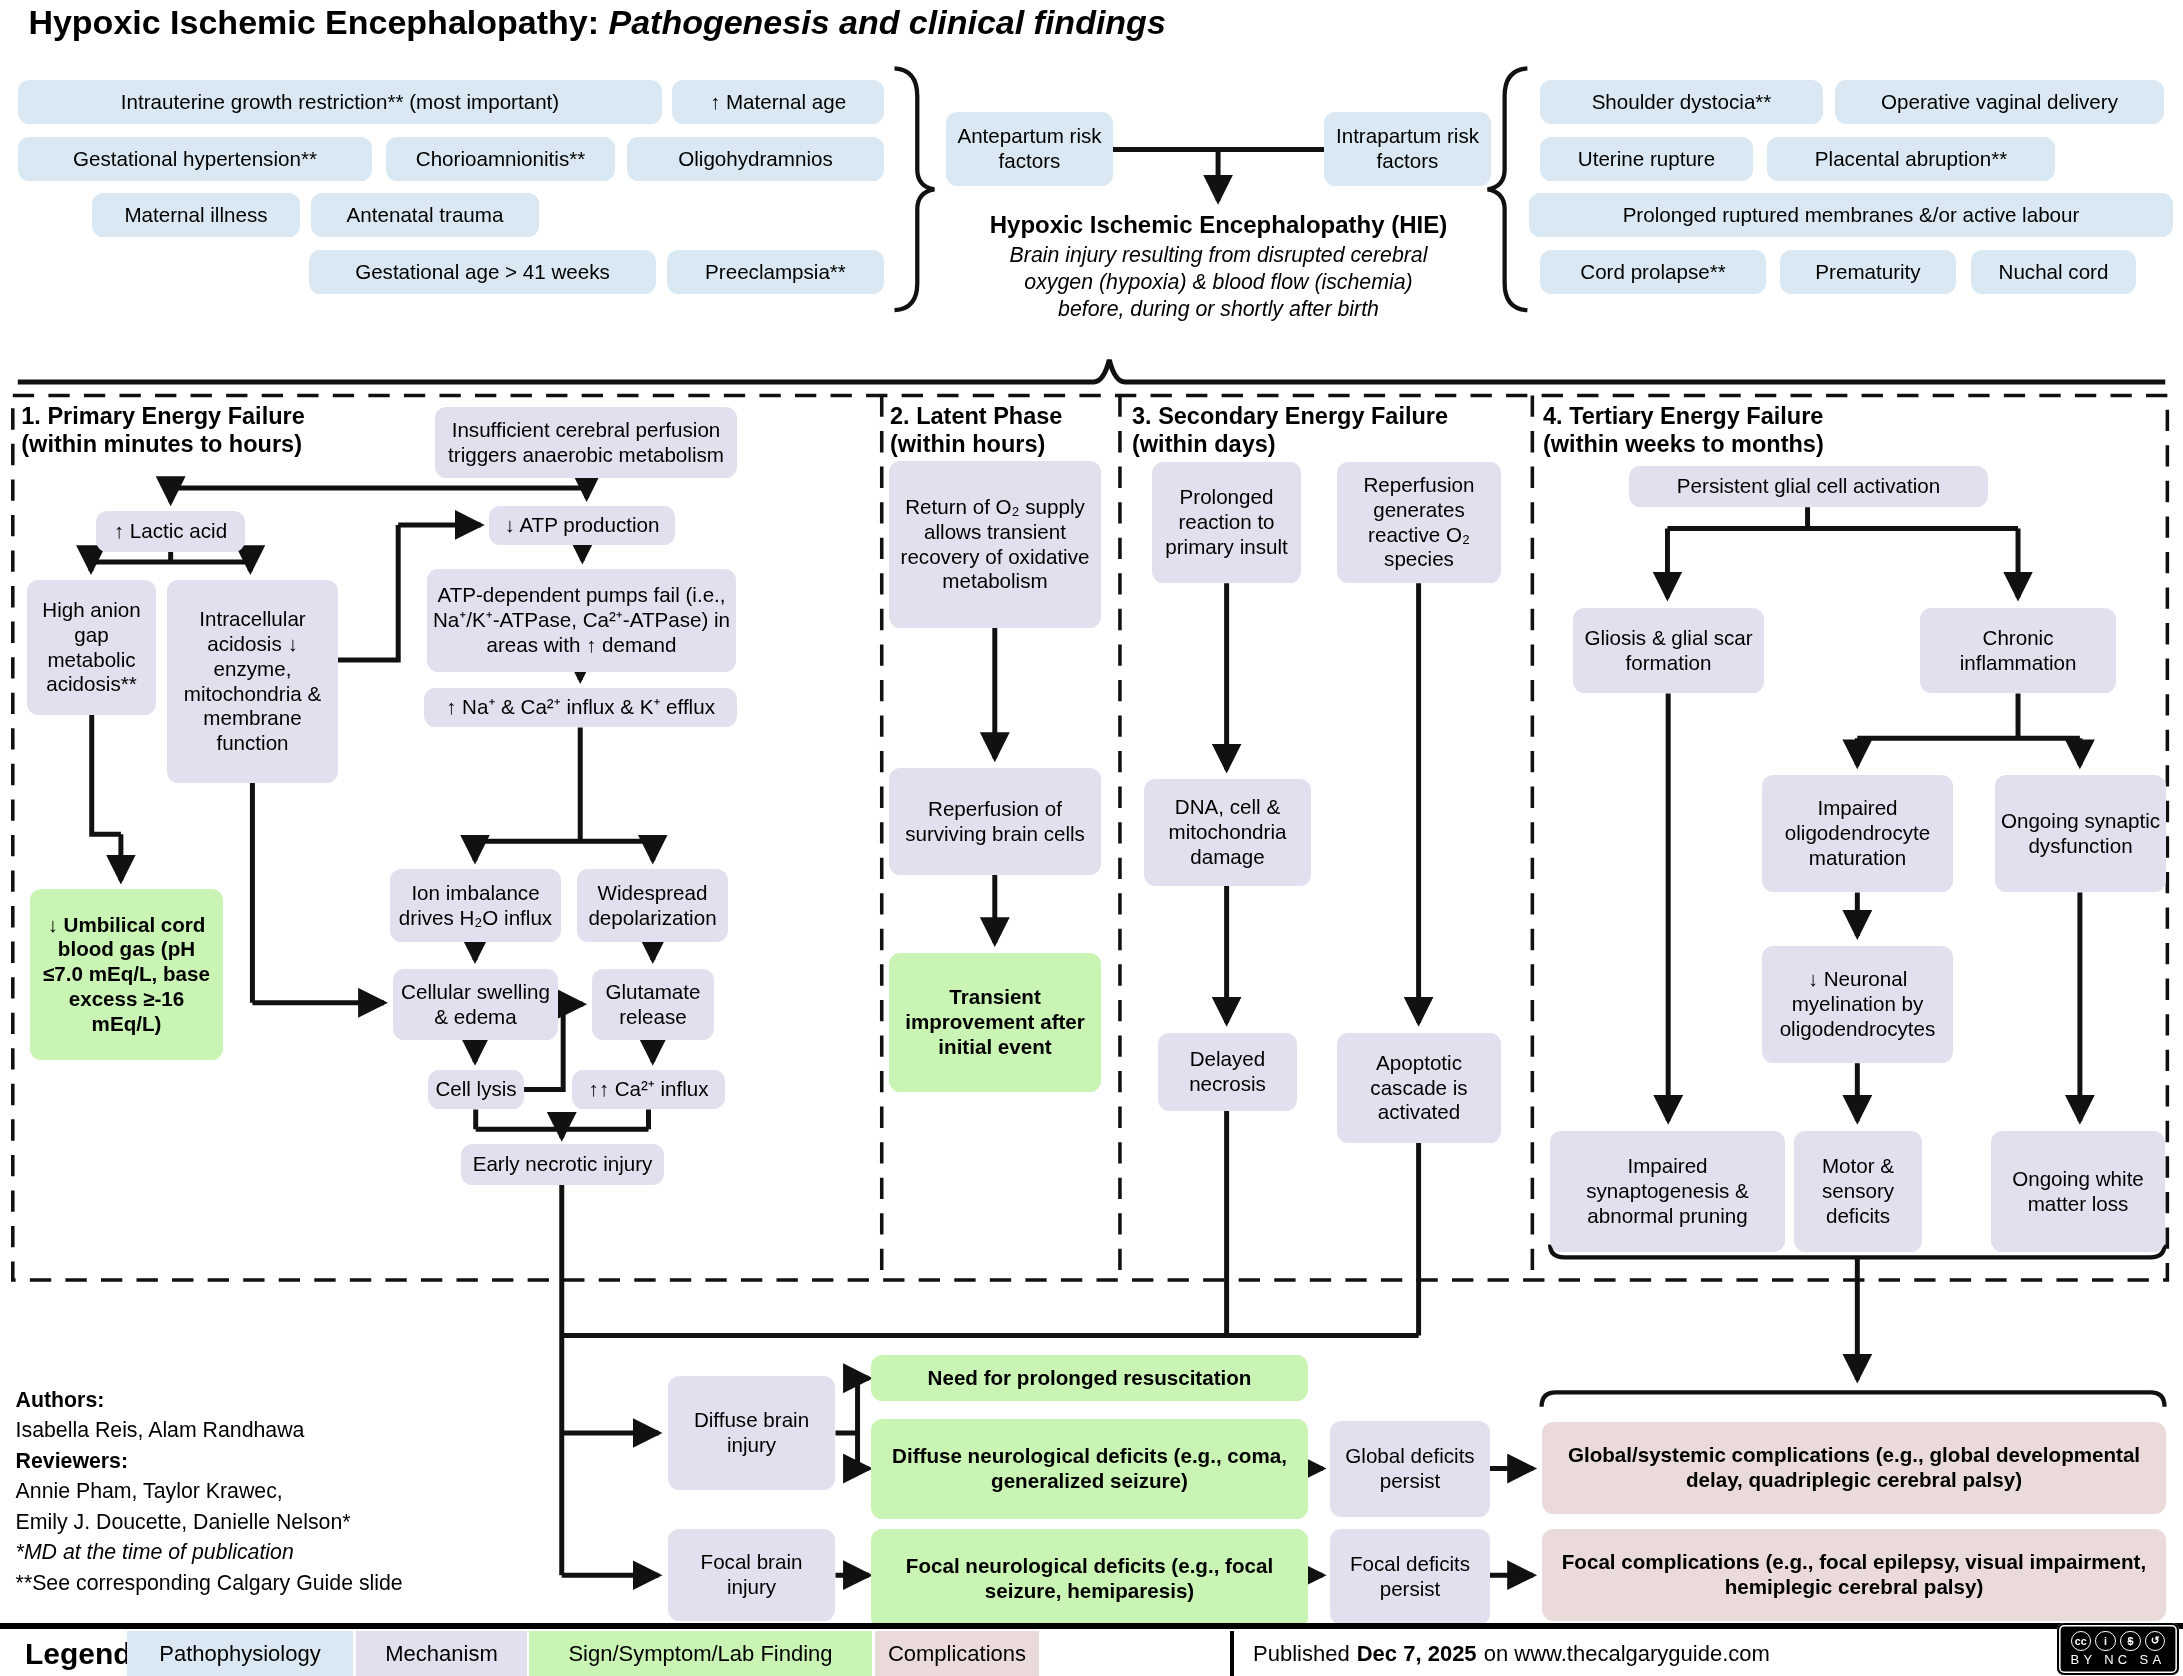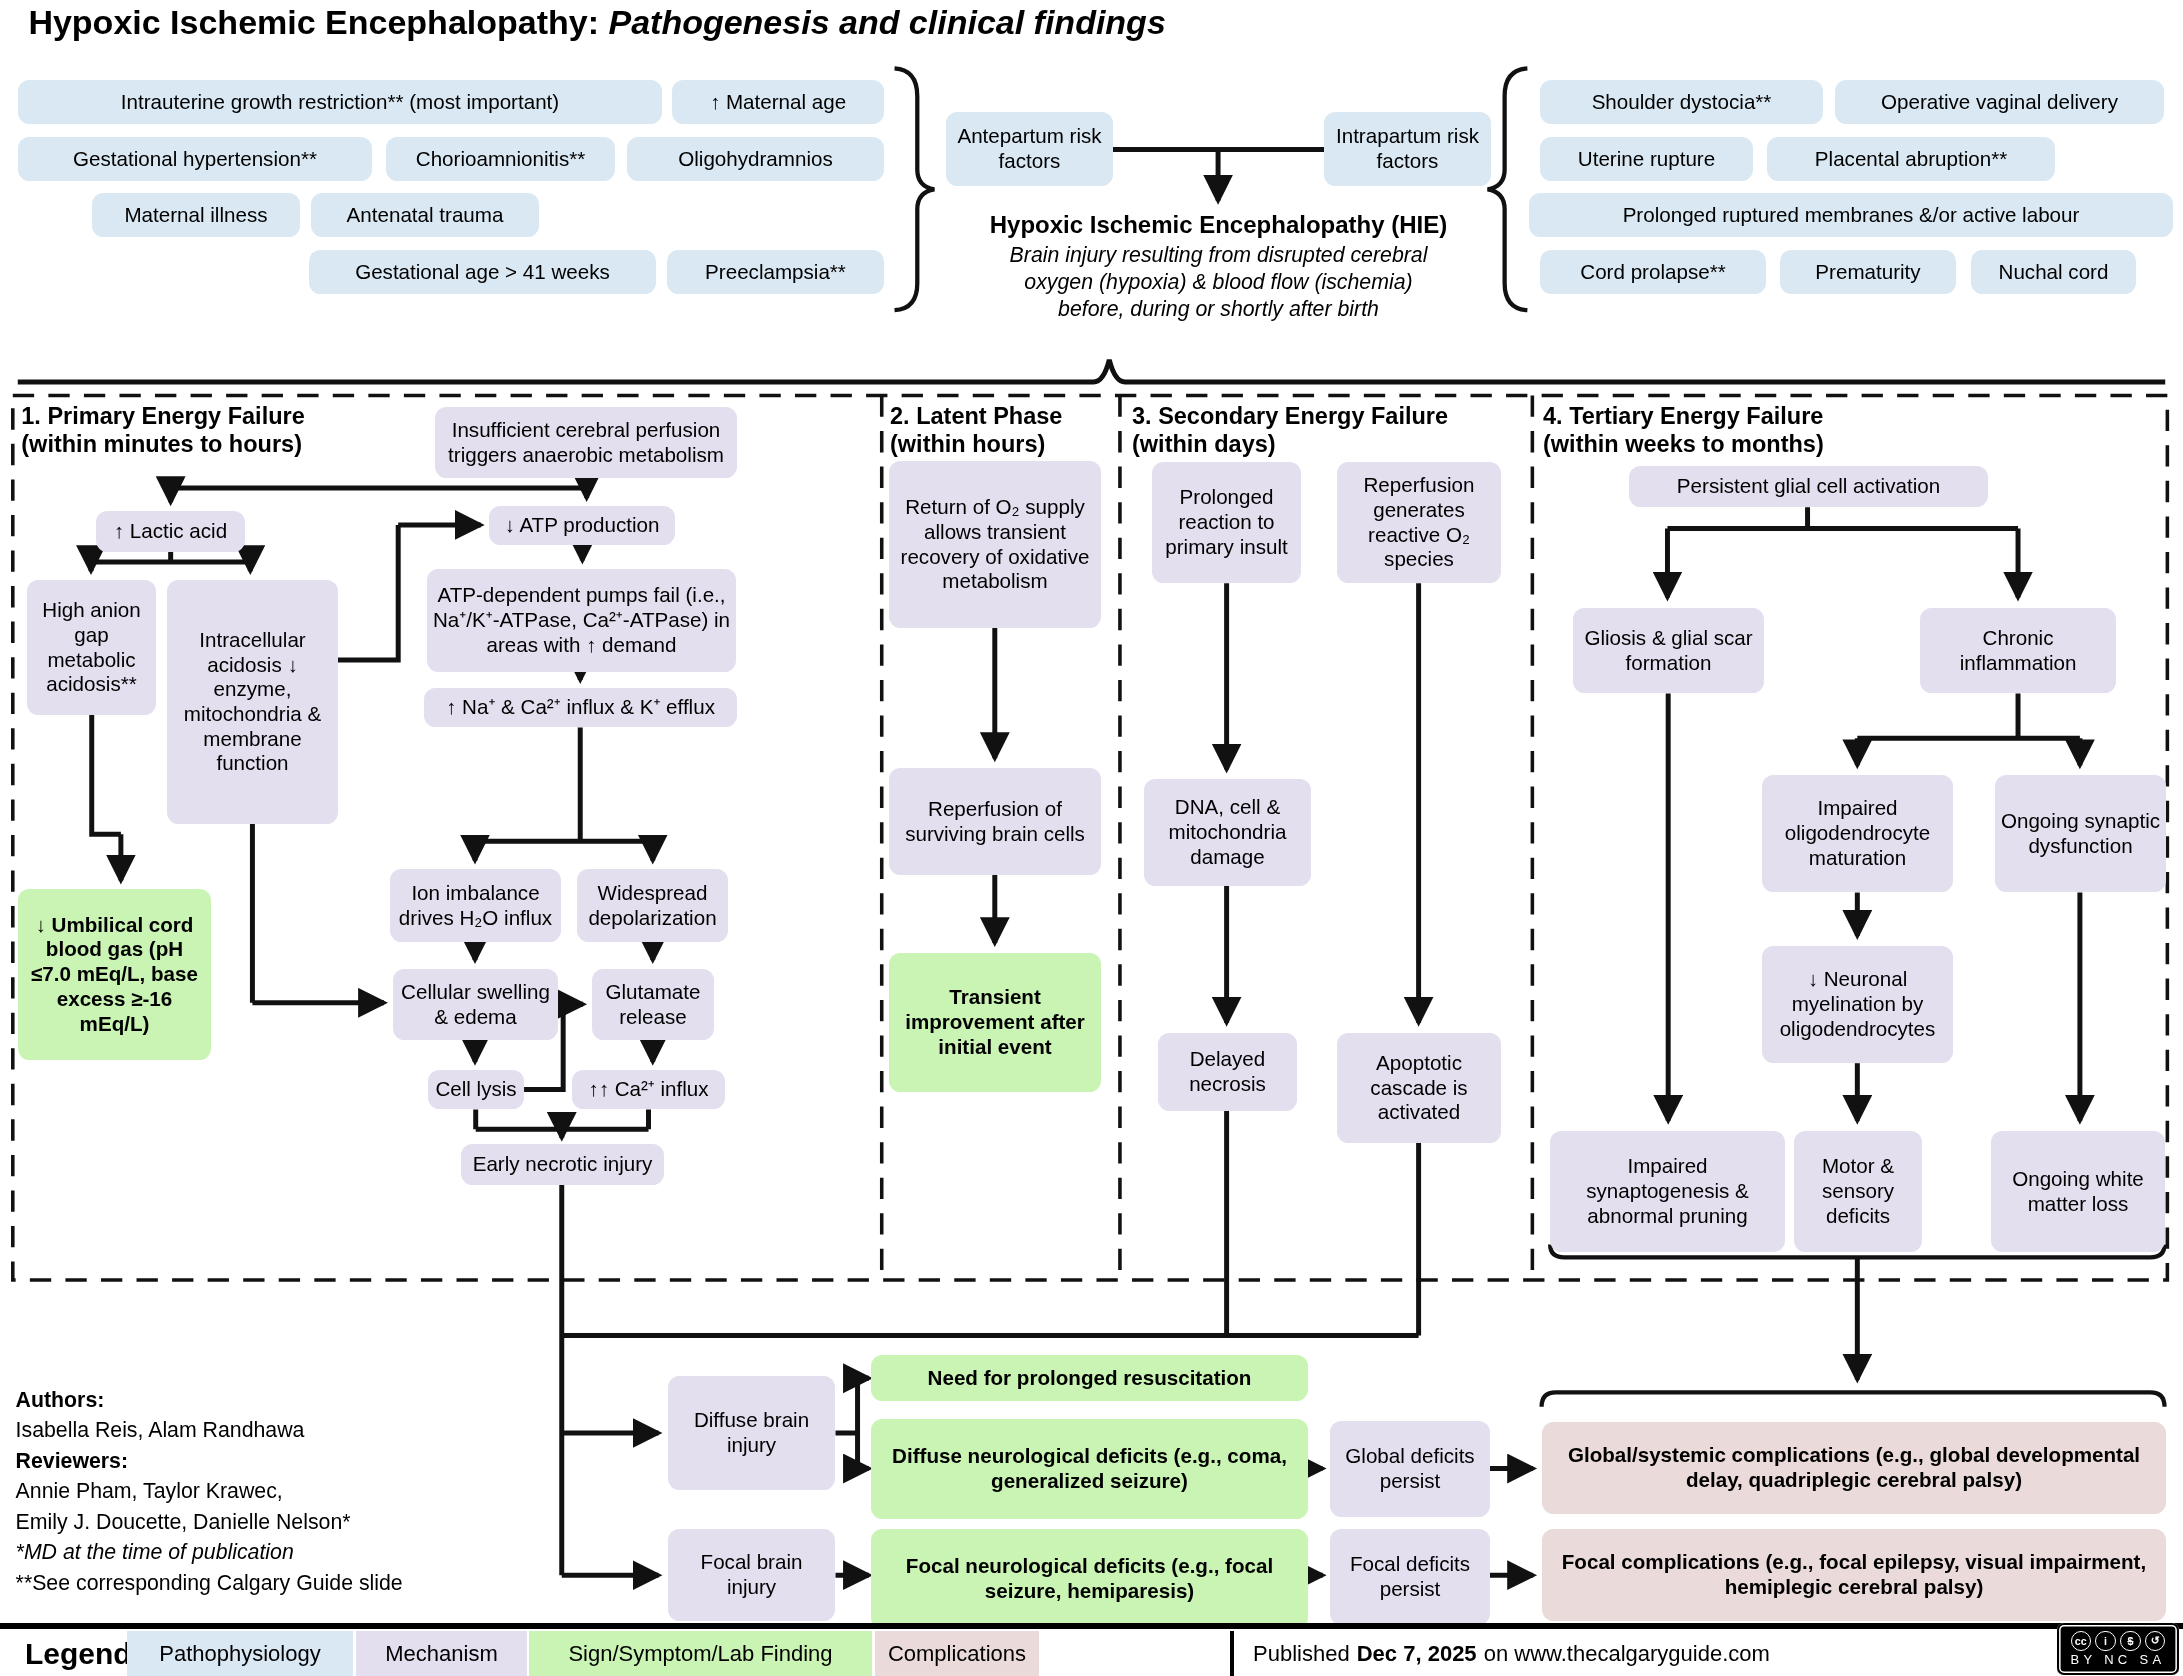--- a/index.html
+++ b/index.html
@@ -174,22 +174,22 @@
   </div>
   <div class="sec-title" style="left:1543px;top:403px;">
     <div>4. Tertiary Energy Failure</div>
     <div>(within weeks to months)</div>
   </div>
 
   <div class="bx" style="left: 435px; top: 407px; width: 302px; height: 71px; background-color: rgb(227, 223, 238);">Insufficient cerebral perfusion triggers anaerobic metabolism</div>
   <div class="bx" style="left: 489px; top: 506px; width: 186px; height: 39px; background-color: rgb(227, 223, 238);">↓ ATP production</div>
   <div class="bx" style="left: 96px; top: 511px; width: 149px; height: 41px; background-color: rgb(227, 223, 238);">↑ Lactic acid</div>
   <div class="bx" style="left: 27px; top: 580px; width: 129px; height: 135px; background-color: rgb(227, 223, 238);">High anion gap metabolic acidosis**</div>
-  <div class="bx" style="left: 167px; top: 580px; width: 171px; height: 244px; background-color: rgb(227, 223, 238);">Intracellular acidosis ↓ enzyme, mitochondria &amp; membrane function</div>
-  <div class="bx bold" style="left: 18px; top: 889px; width: 193px; height: 171px; background-color: rgb(201, 244, 179);">↓ Umbilical cord blood gas (pH ≤7.0 mEq/L, base excess ≥-16 mEq/L)</div>
+  <div class="bx" style="left: 167px; top: 580px; width: 171px; height: 203px; background-color: rgb(227, 223, 238);">Intracellular acidosis ↓ enzyme, mitochondria &amp; membrane function</div>
+  <div class="bx bold" style="left: 30px; top: 889px; width: 193px; height: 171px; background-color: rgb(201, 244, 179);">↓ Umbilical cord blood gas (pH ≤7.0 mEq/L, base excess ≥-16 mEq/L)</div>
   <div class="bx" style="left: 427px; top: 569px; width: 309px; height: 103px; background-color: rgb(227, 223, 238);">ATP-dependent pumps fail (i.e., Na⁺/K⁺-ATPase, Ca²⁺-ATPase) in areas with ↑ demand</div>
   <div class="bx" style="left: 424px; top: 688px; width: 313px; height: 39px; padding: 1.4px 2.8px; background-color: rgb(227, 223, 238);">↑ Na⁺ &amp; Ca²⁺ influx &amp; K⁺ efflux</div>
   <div class="bx" style="left: 390px; top: 869px; width: 171px; height: 73px; background-color: rgb(227, 223, 238);">Ion imbalance drives H₂O influx</div>
   <div class="bx" style="left: 577px; top: 869px; width: 151px; height: 73px; background-color: rgb(227, 223, 238);">Widespread depolarization</div>
   <div class="bx" style="left: 393px; top: 969px; width: 165px; height: 71px; background-color: rgb(227, 223, 238);">Cellular swelling &amp; edema</div>
   <div class="bx" style="left: 592px; top: 969px; width: 122px; height: 71px; background-color: rgb(227, 223, 238);">Glutamate release</div>
   <div class="bx" style="left: 428px; top: 1070px; width: 96px; height: 39px; background-color: rgb(227, 223, 238);">Cell lysis</div>
   <div class="bx" style="left: 572px; top: 1070px; width: 153px; height: 39px; background-color: rgb(227, 223, 238);">↑↑ Ca²⁺ influx</div>
   <div class="bx" style="left: 461px; top: 1144px; width: 203px; height: 41px; background-color: rgb(227, 223, 238);">Early necrotic injury</div>
 

